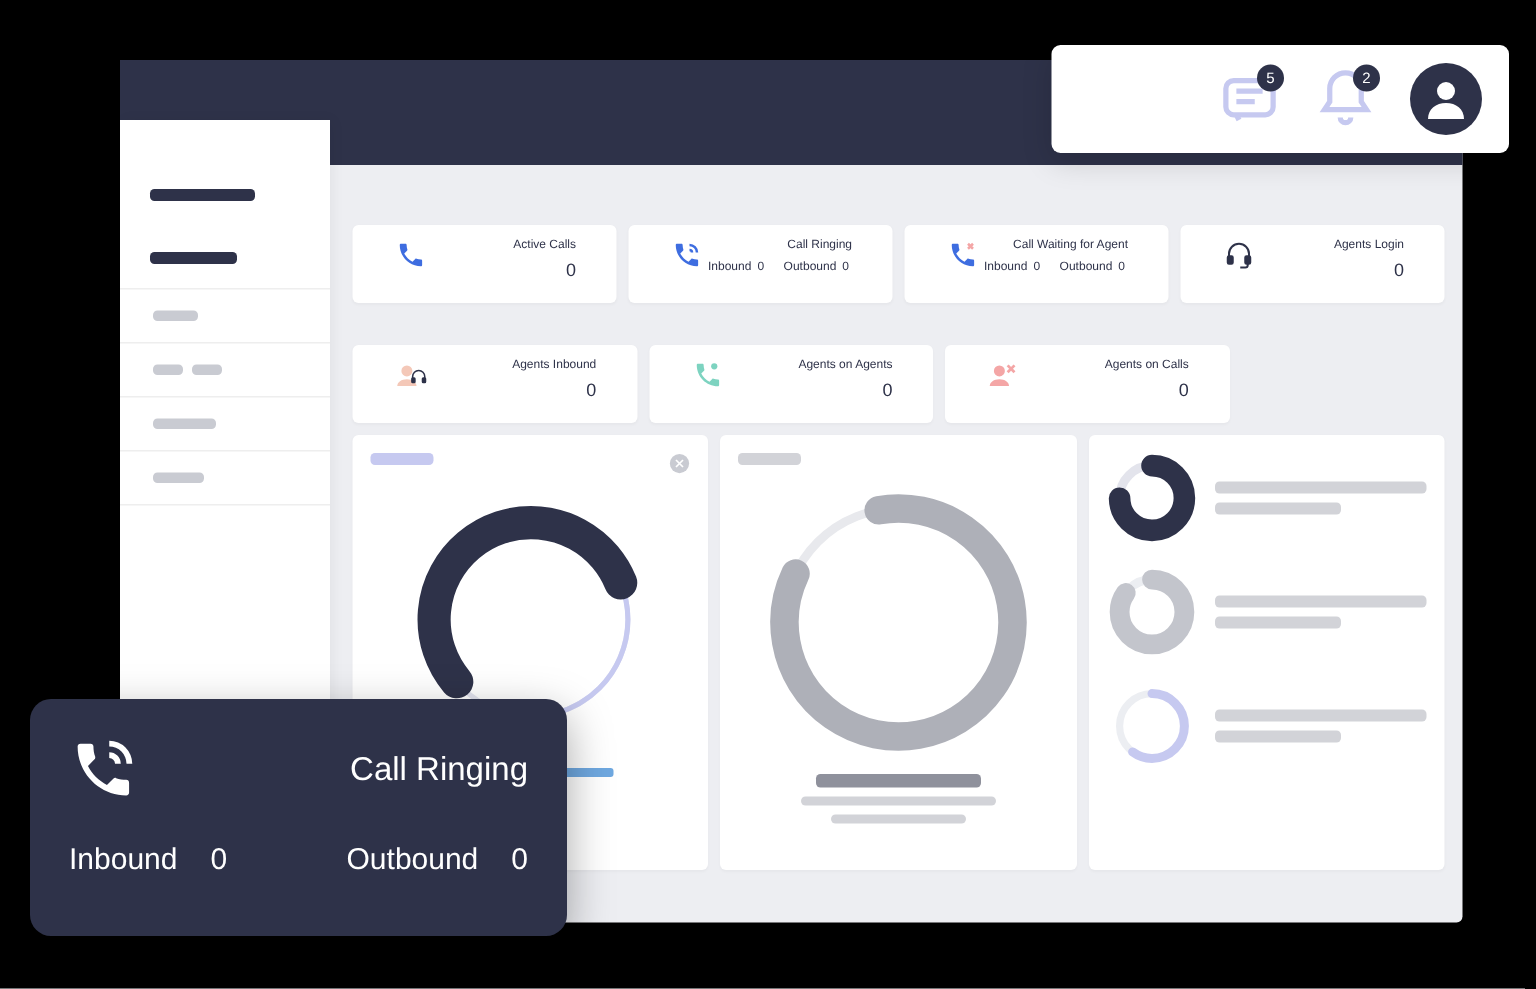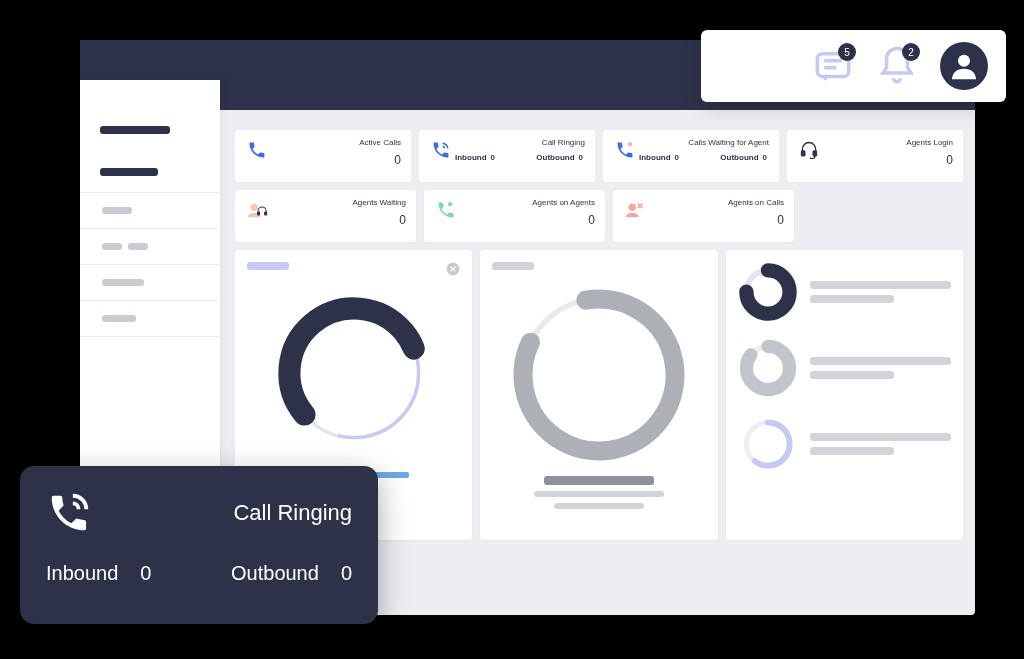--- a/index.html
+++ b/index.html
@@ -61,25 +61,26 @@
   }
   .cards-row {
     display: flex;
     gap: 8px;
     margin-bottom: 8px;
   }
   .metric-card {
     background: #fff;
     border-radius: 4px;
     flex: 1;
-    padding: 8px 10px;
+    padding: 8px 27px;
     display: flex;
     position: relative;
     min-height: 52px;
     box-shadow: 0 1px 2px rgba(0,0,0,0.03);
+    margin-top: 20px;
   }
   .metric-card .ic {
     width: 24px;
     height: 24px;
     flex-shrink: 0;
     display:flex;align-items:center;justify-content:center;
   }
   .metric-card .right {
     flex: 1;
     display: flex;
@@ -98,21 +99,20 @@
     margin-top: 6px;
   }
   .metric-card .dual {
     display: flex;
     width: 100%;
     justify-content: space-between;
     font-size: 8px;
     color: #2e3249;
     margin-top: 6px;
     padding: 0 2px;
-    font-weight: bold;
   }
   .metric-card .dual span.num{margin-left:4px;}
   .panels-row {
     display: flex;
     gap: 8px;
     margin-top: 8px;
   }
   .panel {
     background: #fff;
     border-radius: 4px;
@@ -232,21 +232,21 @@
       </div>
 
       <div class="metric-card">
         <div class="ic">
           <svg viewBox="0 0 24 24" width="20" height="20">
               <path fill="#3e6de0" d="M6.6 10.8c1.4 2.8 3.8 5.1 6.6 6.6l2.2-2.2c.3-.3.7-.4 1-.2 1.1.4 2.3.6 3.5.6.6 0 1 .4 1 1V20c0 .6-.4 1-1 1C10.6 21 3 13.4 3 4c0-.6.4-1 1-1h3.5c.6 0 1 .4 1 1 0 1.2.2 2.4.6 3.5.1.4 0 .8-.3 1l-2.2 2.3z"></path>
               <path fill="#f4a6a6" d="M16 3l4 4m0-4l-4 4" stroke="#f4a6a6" stroke-width="2"></path>
             </svg>
         </div>
         <div class="right" style="align-items:stretch;">
-          <div class="title" style="text-align:right">Calls Waiting for Agent</div>
+          <div class="title" style="text-align:right">Call Waiting for Agent</div>
           <div class="dual">
             <div><span>Inbound</span><span class="num">0</span></div>
             <div><span>Outbound</span><span class="num">0</span></div>
           </div>
         </div>
       </div>
 
       <div class="metric-card">
         <div class="ic">
           <svg viewBox="0 0 24 24" width="20" height="20" fill="none" stroke="#2e3249" stroke-width="1.6">
@@ -270,21 +270,21 @@
               <circle cx="9" cy="9" r="4" fill="#f4c8b8"></circle>
               <path d="M2 20c0-3 3-5 7-5s7 2 7 5" fill="#f4c8b8"></path>
               <g transform="translate(11,7) scale(0.55)" fill="none" stroke="#2e3249" stroke-width="2">
                 <path d="M4 13v-2a8 8 0 0116 0v2"></path>
                 <rect x="3" y="13" width="4" height="6" rx="1" fill="#2e3249"></rect>
                 <rect x="17" y="13" width="4" height="6" rx="1" fill="#2e3249"></rect>
               </g>
             </svg>
         </div>
         <div class="right">
-          <div class="title">Agents Waiting</div>
+          <div class="title">Agents Inbound</div>
           <div class="val">0</div>
         </div>
       </div>
 
       <div class="metric-card">
         <div class="ic">
           <svg viewBox="0 0 24 24" width="20" height="20" fill="#7dd3c0">
               <path d="M6.6 10.8c1.4 2.8 3.8 5.1 6.6 6.6l2.2-2.2c.3-.3.7-.4 1-.2 1.1.4 2.3.6 3.5.6.6 0 1 .4 1 1V20c0 .6-.4 1-1 1C10.6 21 3 13.4 3 4c0-.6.4-1 1-1h3.5c.6 0 1 .4 1 1 0 1.2.2 2.4.6 3.5.1.4 0 .8-.3 1l-2.2 2.3z"></path>
               <circle cx="17" cy="5" r="2.5" fill="#7dd3c0"></circle>
             </svg>

